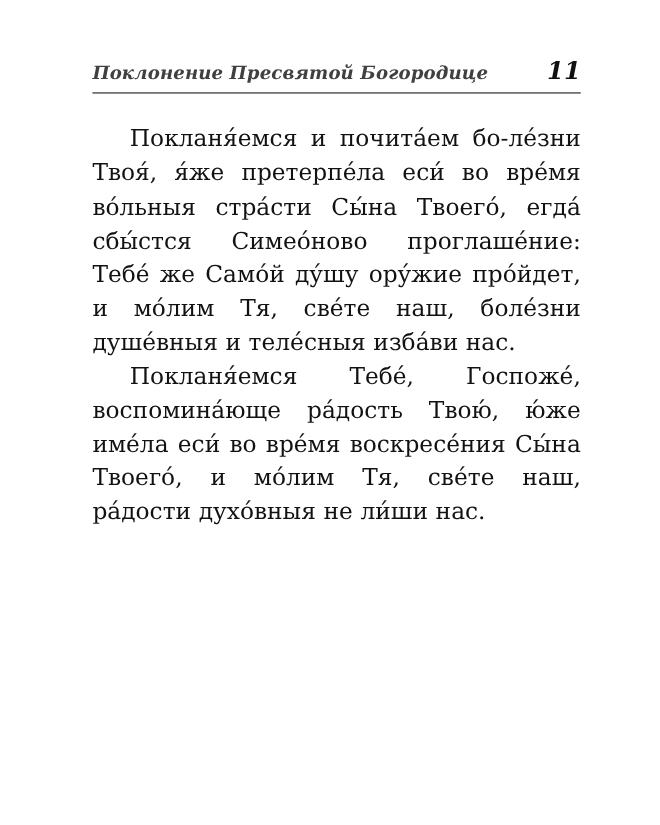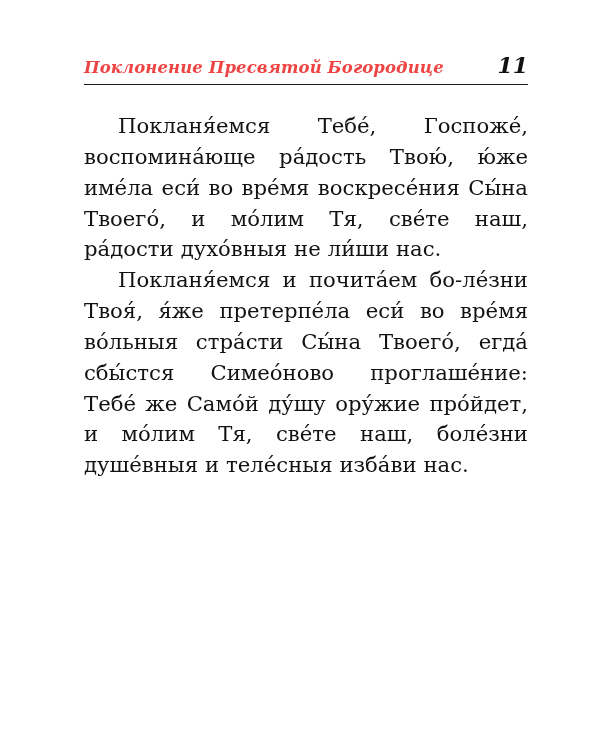--- a/index.html
+++ b/index.html
@@ -29,21 +29,21 @@
     padding-bottom: 6px;
     border-bottom: 1.6px solid #1a1a1a;
     margin-bottom: 26px;
   }
   .running-title {
     font-family: "DejaVu Serif", serif;
     font-style: italic;
     font-weight: 700;
     font-size: 16.5px;
     letter-spacing: 0.1px;
-    color: #ef4444;
+    color: #404040;
     white-space: nowrap;
   }
   .folio {
     font-family: "DejaVu Serif", serif;
     font-weight: 700;
     font-size: 22px;
     color: #111111;
     margin-left: 18px;
     font-style: italic;
   }
@@ -69,17 +69,17 @@
 <body>
 
 <div class="page">
 
   <div class="header">
     <div class="running-title">Поклонение Пресвятой Богородице</div>
     <div class="folio">11</div>
   </div>
 
   <div class="body-text">
+    <p>Покланя́емся и почита́ем бо-ле́зни Твоя́, я́же претерпе́ла еси́ во вре́мя во́льныя стра́сти Сы́на Твоего́, егда́ сбы́стся Симео́ново проглаше́ние: Тебе́ же Само́й ду́шу ору́жие про́йдет, и мо́лим Тя, све́те наш, боле́зни душе́вныя и теле́сныя изба́ви нас.</p>
     <p>Покланя́емся Тебе́, Госпоже́, воспомина́юще ра́дость Твою́, ю́же име́ла еси́ во вре́мя воскресе́ния Сы́на Твоего́, и мо́лим Тя, све́те наш, ра́дости духо́вныя не ли́ши нас.</p>
-    <p>Покланя́емся и почита́ем бо-ле́зни Твоя́, я́же претерпе́ла еси́ во вре́мя во́льныя стра́сти Сы́на Твоего́, егда́ сбы́стся Симео́ново проглаше́ние: Тебе́ же Само́й ду́шу ору́жие про́йдет, и мо́лим Тя, све́те наш, боле́зни душе́вныя и теле́сныя изба́ви нас.</p>
   </div>
 
 </div>
 
 </body></html>

